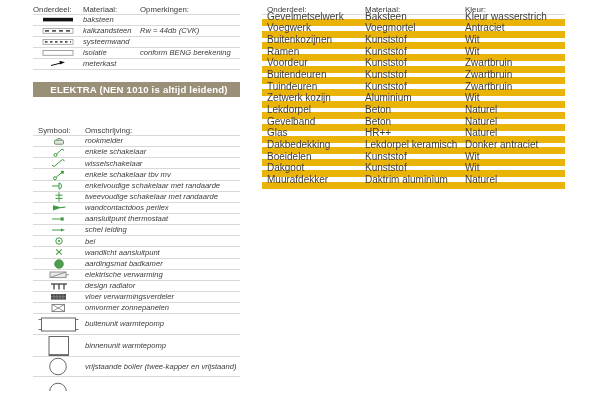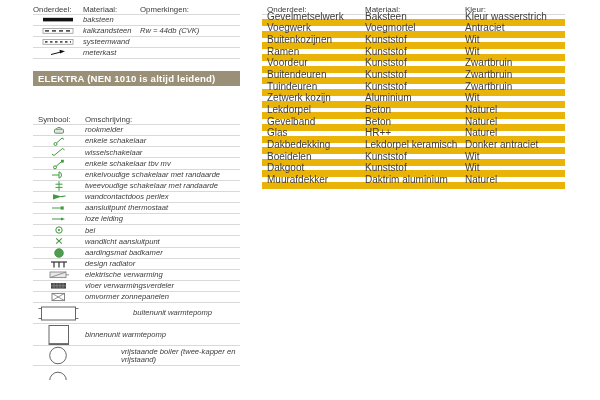--- a/index.html
+++ b/index.html
@@ -17,33 +17,33 @@
   .mh1{width:50px;}
   .mh2{width:57px;}
   .mh3{flex:1;}
   .mat-row{height:11px;}
   .c-sym{width:50px;display:flex;justify-content:center;align-items:center;}
   .c-mat{width:57px;font-style:italic;}
   .c-note{flex:1;font-style:italic;}
 
   
   .elektra-bar{margin-top:12.5px;height:15px;line-height:15px;background:#9a9078;color:#ffffff;
-               font-weight:bold;font-size:9.6px;letter-spacing:.2px;padding-left:5px;white-space:nowrap;}
+               font-weight:bold;font-size:9.6px;letter-spacing:.2px;padding-left:5px;white-space:nowrap;text-align:center;}
 
   
   .sym-table{margin-top:2.5px;}
   .sym-hdr{height:11px;margin-top:28px;}
   .sh1{width:52px;padding-left:5px;}
   .sh2{flex:1;}
   .sym-row{height:11.15px;}
   .c-sym2{width:52px;display:flex;justify-content:center;align-items:center;}
   .c-desc{flex:1;font-style:italic;}
-  .sym-row[data-sym="outdoor-heatpump-icon"]{height:21px;gap:48px;}
+  .sym-row[data-sym="outdoor-heatpump-icon"]{height:21px;}
   .sym-row[data-sym="indoor-heatpump-icon"]{height:22px;align-items:center;}
-  .sym-row[data-sym="boiler-icon"]{height:20px;gap:36px;}
+  .sym-row[data-sym="boiler-icon"]{height:20px;}
   .sym-row[data-sym="boiler-partial-icon"]{height:14px;border-bottom:none;align-items:flex-start;}
 
   
   .right-col{position:absolute;left:262px;top:3px;width:303px;}
   .ext-row{height:11.65px;border-bottom:7px solid #eab308;font-size:10px;}
   .ext-hdr{height:11.5px;font-size:8px;color:#3a3a3a;}
   .e1{width:103px;padding-left:5px;}
   .e2{width:100px;}
   .e3{flex:1;}
 
@@ -85,20 +85,29 @@
           <div class="row mat-row" data-sym="system-wall-icon">
     <span class="c-sym">
               <svg width="32" height="8" viewBox="0 0 32 8">
                 <rect x="1" y="1.5" width="30" height="4.8" fill="#fff" stroke="#999" stroke-width="0.8"></rect>
                 <path d="M3,3.9 H29" stroke="#555" stroke-width="1.8" stroke-dasharray="2.5 2.5" fill="none"></path>
               </svg>
             </span>
     <span class="c-mat">systeemwand</span>
     <span class="c-note"></span>
   </div>
+          <div class="row mat-row" data-sym="insulation-icon">
+    <span class="c-sym">
+              <svg width="32" height="8" viewBox="0 0 32 8">
+                <rect x="1" y="1.5" width="30" height="4.8" fill="#fff" stroke="#999" stroke-width="0.9"></rect>
+              </svg>
+            </span>
+    <span class="c-mat">isolatie</span>
+    <span class="c-note">conform BENG berekening</span>
+  </div>
           <div class="row mat-row" data-sym="meter-cabinet-icon">
     <span class="c-sym">
               <svg width="18" height="9" viewBox="0 0 18 9">
                 <path d="M2,6.5 L12,4" stroke="#111" stroke-width="1" fill="none"></path>
                 <polygon points="10.5,1.8 16,3.2 11,5.6" fill="#111"></polygon>
               </svg>
             </span>
     <span class="c-mat">meterkast</span>
     <span class="c-note"></span>
   </div>
@@ -190,21 +199,21 @@
             </span>
     <span class="c-desc">aansluitpunt thermostaat</span>
   </div>
           <div class="row sym-row" data-sym="empty-conduit-icon">
     <span class="c-sym2">
               <svg width="22" height="12" viewBox="0 0 22 12">
                 <line x1="4" y1="6" x2="14" y2="6" stroke="#3f9b3f" stroke-width="1"></line>
                 <polygon points="13,4.4 17,6 13,7.6" fill="#3f9b3f"></polygon>
               </svg>
             </span>
-    <span class="c-desc">loze leiding</span>
+    <span class="c-desc">schel leiding</span>
   </div>
           <div class="row sym-row" data-sym="bell-icon">
     <span class="c-sym2">
               <svg width="22" height="12" viewBox="0 0 22 12">
                 <circle cx="11" cy="6" r="3.2" stroke="#3f9b3f" fill="none" stroke-width="1"></circle>
                 <circle cx="11" cy="6" r="1.1" fill="#3f9b3f"></circle>
               </svg>
             </span>
     <span class="c-desc">bel</span>
   </div>
@@ -217,41 +226,41 @@
             </span>
     <span class="c-desc">wandlicht aansluitpunt</span>
   </div>
           <div class="row sym-row" data-sym="earthing-mat-icon">
     <span class="c-sym2">
               <svg width="22" height="12" viewBox="0 0 22 12">
                 <circle cx="11" cy="6" r="4.3" fill="#4f9d4f" stroke="#3f8b3f" stroke-width="0.8"></circle>
               </svg>
             </span>
     <span class="c-desc">aardingsmat badkamer</span>
+  </div>
+          <div class="row sym-row" data-sym="electric-heating-icon">
+    <span class="c-sym2">
+              <svg width="24" height="12" viewBox="0 0 24 12">
+                <rect x="3" y="3" width="16" height="5.6" fill="#e8e8e8" stroke="#888" stroke-width="0.9"></rect>
+                <line x1="3" y1="8.6" x2="19" y2="3" stroke="#888" stroke-width="0.9"></line>
+                <line x1="19" y1="5.8" x2="22" y2="5.8" stroke="#888" stroke-width="0.9"></line>
+              </svg>
+            </span>
+    <span class="c-desc">elektrische verwarming</span>
   </div>
           <div class="row sym-row" data-sym="design-radiator-icon">
     <span class="c-sym2">
               <svg width="22" height="12" viewBox="0 0 22 12">
                 <line x1="3" y1="4" x2="19" y2="4" stroke="#333" stroke-width="1.2"></line>
                 <line x1="6" y1="4" x2="6" y2="9.5" stroke="#333" stroke-width="1.2"></line>
                 <line x1="11" y1="4" x2="11" y2="9.5" stroke="#333" stroke-width="1.2"></line>
                 <line x1="16" y1="4" x2="16" y2="9.5" stroke="#333" stroke-width="1.2"></line>
               </svg>
             </span>
     <span class="c-desc">design radiator</span>
-  </div>
-          <div class="row sym-row" data-sym="electric-heating-icon">
-    <span class="c-sym2">
-              <svg width="24" height="12" viewBox="0 0 24 12">
-                <rect x="3" y="3" width="16" height="5.6" fill="#e8e8e8" stroke="#888" stroke-width="0.9"></rect>
-                <line x1="3" y1="8.6" x2="19" y2="3" stroke="#888" stroke-width="0.9"></line>
-                <line x1="19" y1="5.8" x2="22" y2="5.8" stroke="#888" stroke-width="0.9"></line>
-              </svg>
-            </span>
-    <span class="c-desc">elektrische verwarming</span>
   </div>
           <div class="row sym-row" data-sym="floor-heating-manifold-icon">
     <span class="c-sym2">
               <svg width="24" height="12" viewBox="0 0 24 12">
                 <rect x="4" y="3" width="15" height="5.6" fill="#4a4a4a"></rect>
                 <line x1="4" y1="5.8" x2="19" y2="5.8" stroke="#9a9a9a" stroke-width="0.6"></line>
                 <line x1="7" y1="3" x2="7" y2="8.6" stroke="#9a9a9a" stroke-width="0.6"></line>
                 <line x1="10" y1="3" x2="10" y2="8.6" stroke="#9a9a9a" stroke-width="0.6"></line>
                 <line x1="13" y1="3" x2="13" y2="8.6" stroke="#9a9a9a" stroke-width="0.6"></line>
                 <line x1="16" y1="3" x2="16" y2="8.6" stroke="#9a9a9a" stroke-width="0.6"></line>

